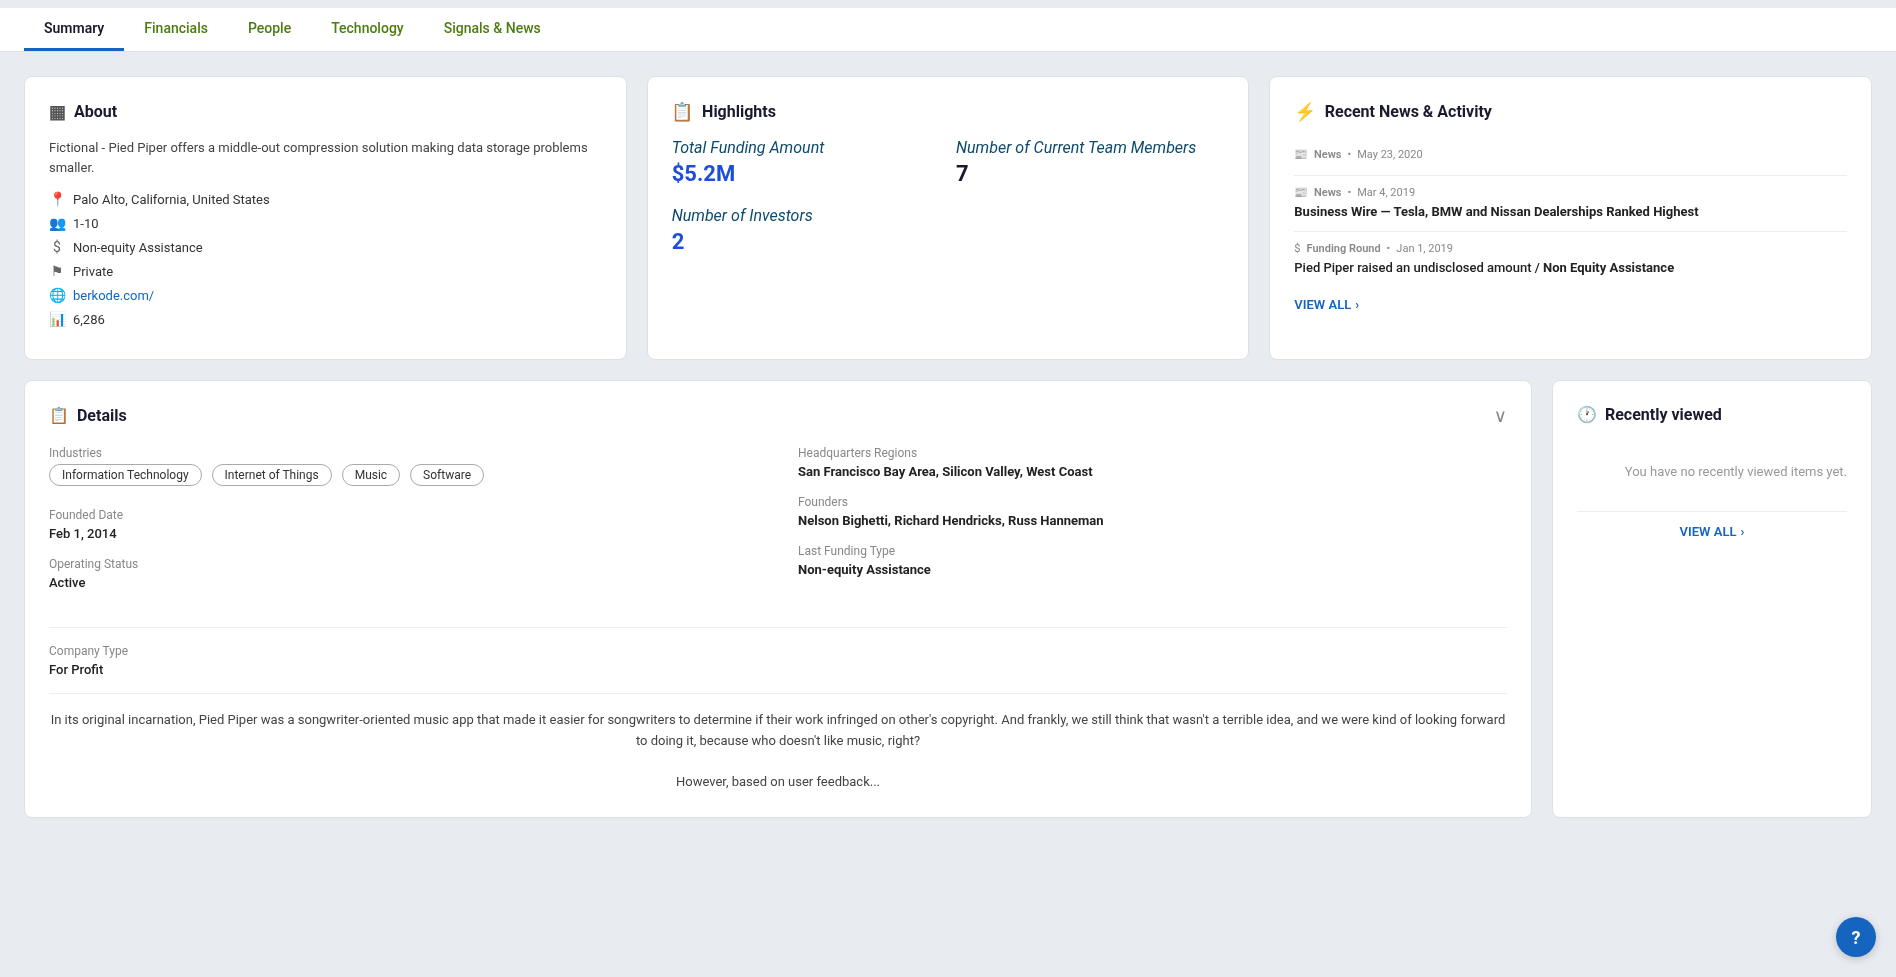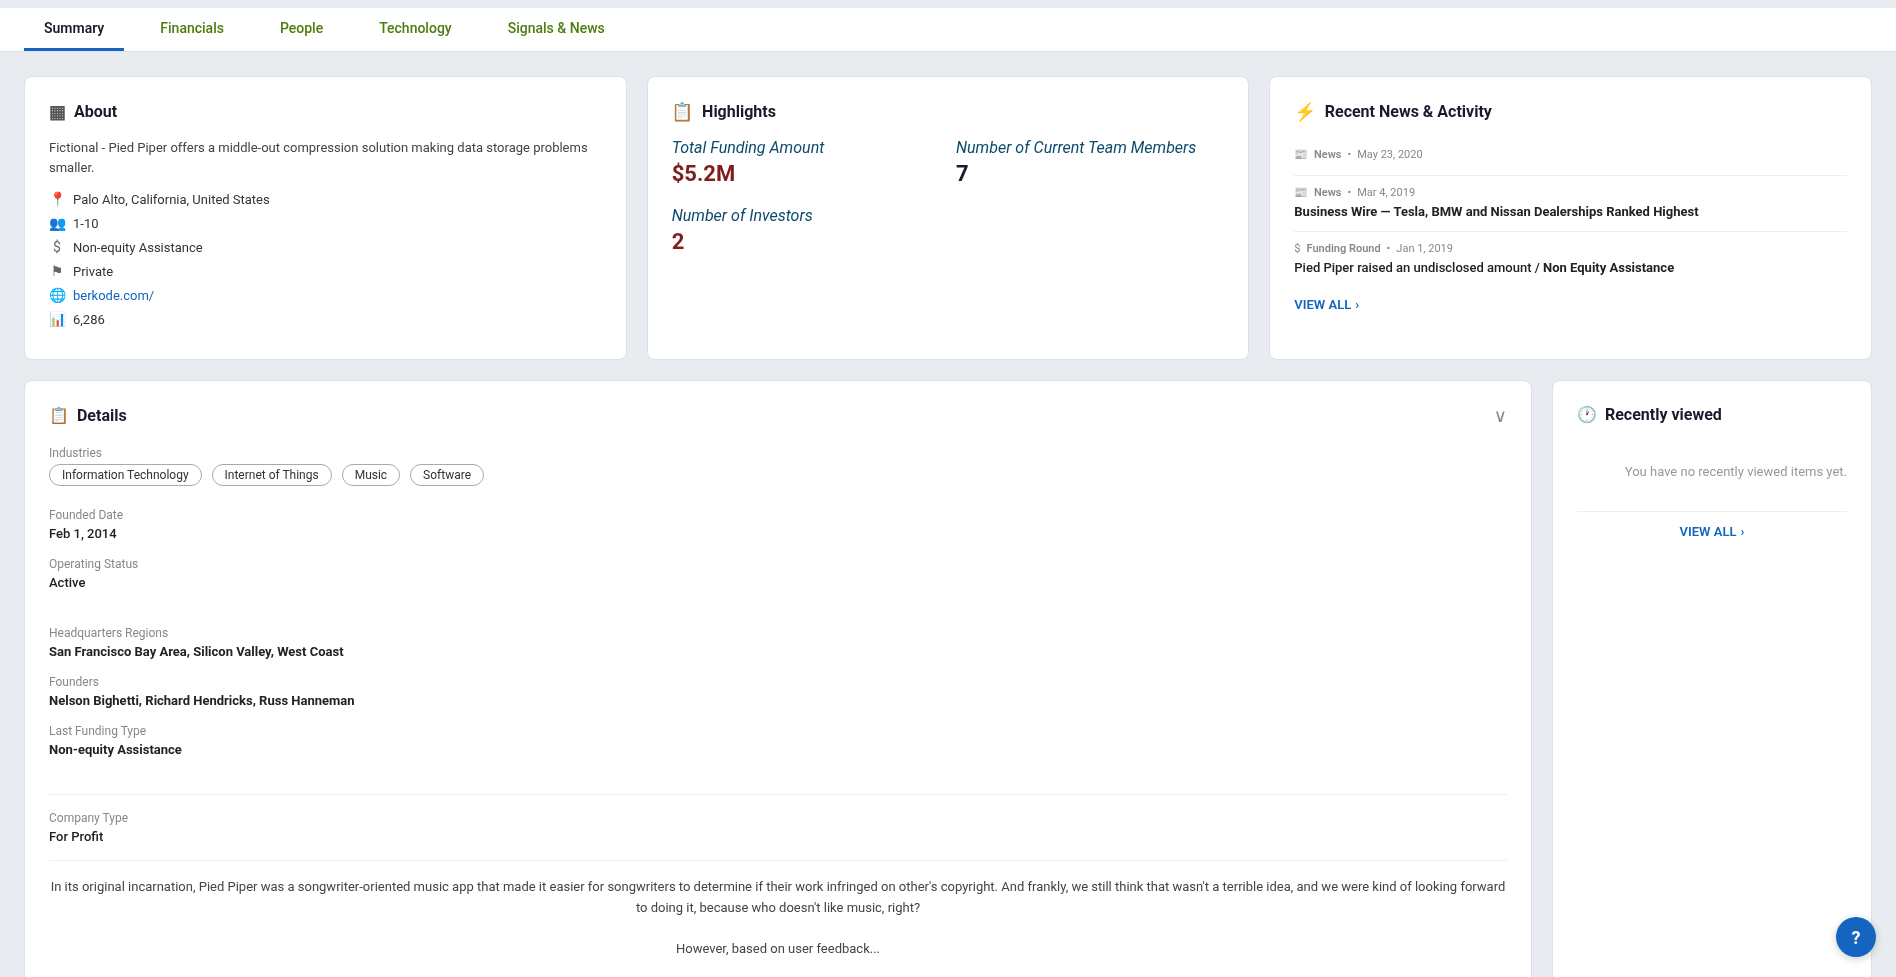--- a/index.html
+++ b/index.html
@@ -75,21 +75,21 @@
       position: absolute;
       left: -8px;
       top: -5px;
       border: 6px solid transparent;
       border-right-color: #00bcd4;
     }
 
     
     .nav-tabs {
       display: flex;
-      gap: 16px;
+      gap: 0;
       padding: 0;
       margin-top: 8px;
     }
     .nav-tab {
       padding: 12px 20px;
       font-size: 14px;
       color: #4d7c0f;
       cursor: pointer;
       border-bottom: 3px solid transparent;
       font-weight: 500;
@@ -127,41 +127,41 @@
 
     
     .about-desc { font-size: 13px; color: #444; line-height: 1.5; margin-bottom: 14px; }
     .about-item { display: flex; align-items: center; gap: 8px; font-size: 13px; color: #333; margin-bottom: 8px; }
     .about-item .ico { font-size: 14px; color: #666; width: 16px; text-align: center; }
     .about-item a { color: #1565c0; text-decoration: none; }
 
     
     .highlights-grid { display: grid; grid-template-columns: 1fr 1fr; gap: 20px 16px; }
     .highlight-item .hl-label { font-size: 16px; color: #0c4a6e; margin-bottom: 4px; font-style: italic; }
-    .highlight-item .hl-value { font-size: 22px; font-weight: 700; color: #7f1d1d; }
+    .highlight-item .hl-value { font-size: 22px; font-weight: 700; color: #1d4ed8; }
     .highlight-item .hl-value.dark { color: #1a1a2e; }
 
     
     .news-item { padding: 10px 0; border-bottom: 1px solid #eee; }
     .news-item:last-of-type { border-bottom: none; }
     .news-meta { font-size: 11px; color: #888; margin-bottom: 4px; display: flex; align-items: center; gap: 6px; }
     .news-meta .news-source { font-weight: 600; }
     .news-title { font-size: 13px; color: #222; font-weight: 500; line-height: 1.4; }
     .news-title strong { font-weight: 700; }
     .view-all-link { color: #1565c0; font-size: 13px; font-weight: 600; cursor: pointer; display: inline-flex; align-items: center; gap: 4px; margin-top: 10px; text-decoration: none; }
 
     
     .details-row { display: grid; grid-template-columns: 1fr 320px; gap: 20px; }
 
     .details-card { background: #fff; border-radius: 8px; border: 1px solid #dde1e7; padding: 24px; }
     .details-header { display: flex; justify-content: space-between; align-items: center; margin-bottom: 20px; }
     .details-title { font-size: 16px; font-weight: 700; color: #1a1a2e; display: flex; align-items: center; gap: 8px; }
     .chevron-icon { font-size: 18px; color: #888; cursor: pointer; }
 
-    .details-grid { display: grid; grid-template-columns: 1fr; gap: 20px 40px; }
+    .details-grid { display: grid; grid-template-columns: 1fr 1fr; gap: 20px 40px; }
     .detail-field { margin-bottom: 16px; }
     .detail-label { font-size: 12px; color: #888; margin-bottom: 4px; }
     .detail-value { font-size: 13px; color: #222; font-weight: 500; }
     .detail-value.bold { font-weight: 700; }
     .tag {
       display: inline-block;
       border: 1px solid #aaa;
       border-radius: 20px;
       padding: 3px 12px;
       font-size: 12px;

